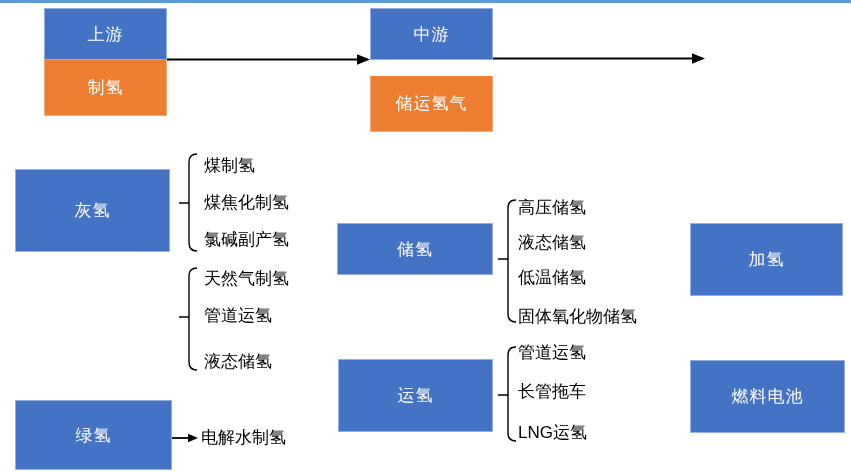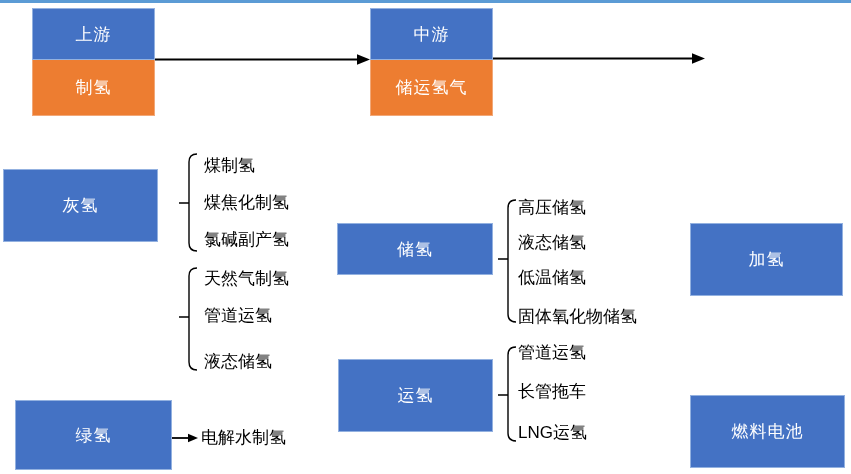--- a/index.html
+++ b/index.html
@@ -55,35 +55,35 @@
     <path d="M197 268 Q189 268 189 276 L189 362 Q189 370 197 370 M179 317 L189 317" fill="none" stroke="#000" stroke-width="1.4"></path>
     <path d="M516 200 Q508 200 508 208 L508 314 Q508 322 516 322 M498 259 L508 259" fill="none" stroke="#000" stroke-width="1.4"></path>
     <path d="M516 347 Q508 347 508 355 L508 433 Q508 441 516 441 M498 395 L508 395" fill="none" stroke="#000" stroke-width="1.4"></path>
 
     <g>
       <line x1="172" y1="438" x2="189" y2="438" stroke="#000" stroke-width="1.8"></line>
       <polygon points="198,438 188,433.7 188,442.3" fill="#000"></polygon>
     </g>
   </svg>
 
-  <div class="stage" style="left:32px;width:123px;">
+  <div class="stage" style="left:44px;width:123px;">
     <div class="stage-tier">上游</div>
     <div class="stage-activity">制氢</div>
   </div>
-  <div class="stage" style="left:370px;width:123px;">
+  <div class="stage" style="left:370px;width:123px;gap:16px;">
     <div class="stage-tier">中游</div>
     <div class="stage-activity">储运氢气</div>
   </div>
 
-  <div class="node" style="left:3px;top:169px;width:155px;height:73px;font-family:Liberation Mono, monospace;">灰氢</div>
+  <div class="node" style="left:15px;top:169px;width:155px;height:83px;font-family:Liberation Mono, monospace;">灰氢</div>
   <div class="node" style="left:15px;top:400px;width:157px;height:70px;">绿氢</div>
   <div class="node" style="left:337px;top:223px;width:156px;height:52px;">储氢</div>
   <div class="node" style="left:338px;top:359px;width:155px;height:73px;">运氢</div>
   <div class="node" style="left:690px;top:223px;width:153px;height:73px;">加氢</div>
-  <div class="node" style="left:690px;top:360px;width:155px;height:73px;margin-top:35px;">燃料电池</div>
+  <div class="node" style="left:690px;top:360px;width:155px;height:73px;">燃料电池</div>
 
   <div class="item" style="left:204px;top:155px;">煤制氢</div>
   <div class="item" style="left:204px;top:192px;">煤焦化制氢</div>
   <div class="item" style="left:204px;top:229px;">氯碱副产氢</div>
 
   <div class="item" style="left:204px;top:268px;">天然气制氢</div>
   <div class="item" style="left:204px;top:305px;">管道运氢</div>
   <div class="item" style="left:204px;top:351px;">液态储氢</div>
 
   <div class="item" style="left:201px;top:427px;">电解水制氢</div>

